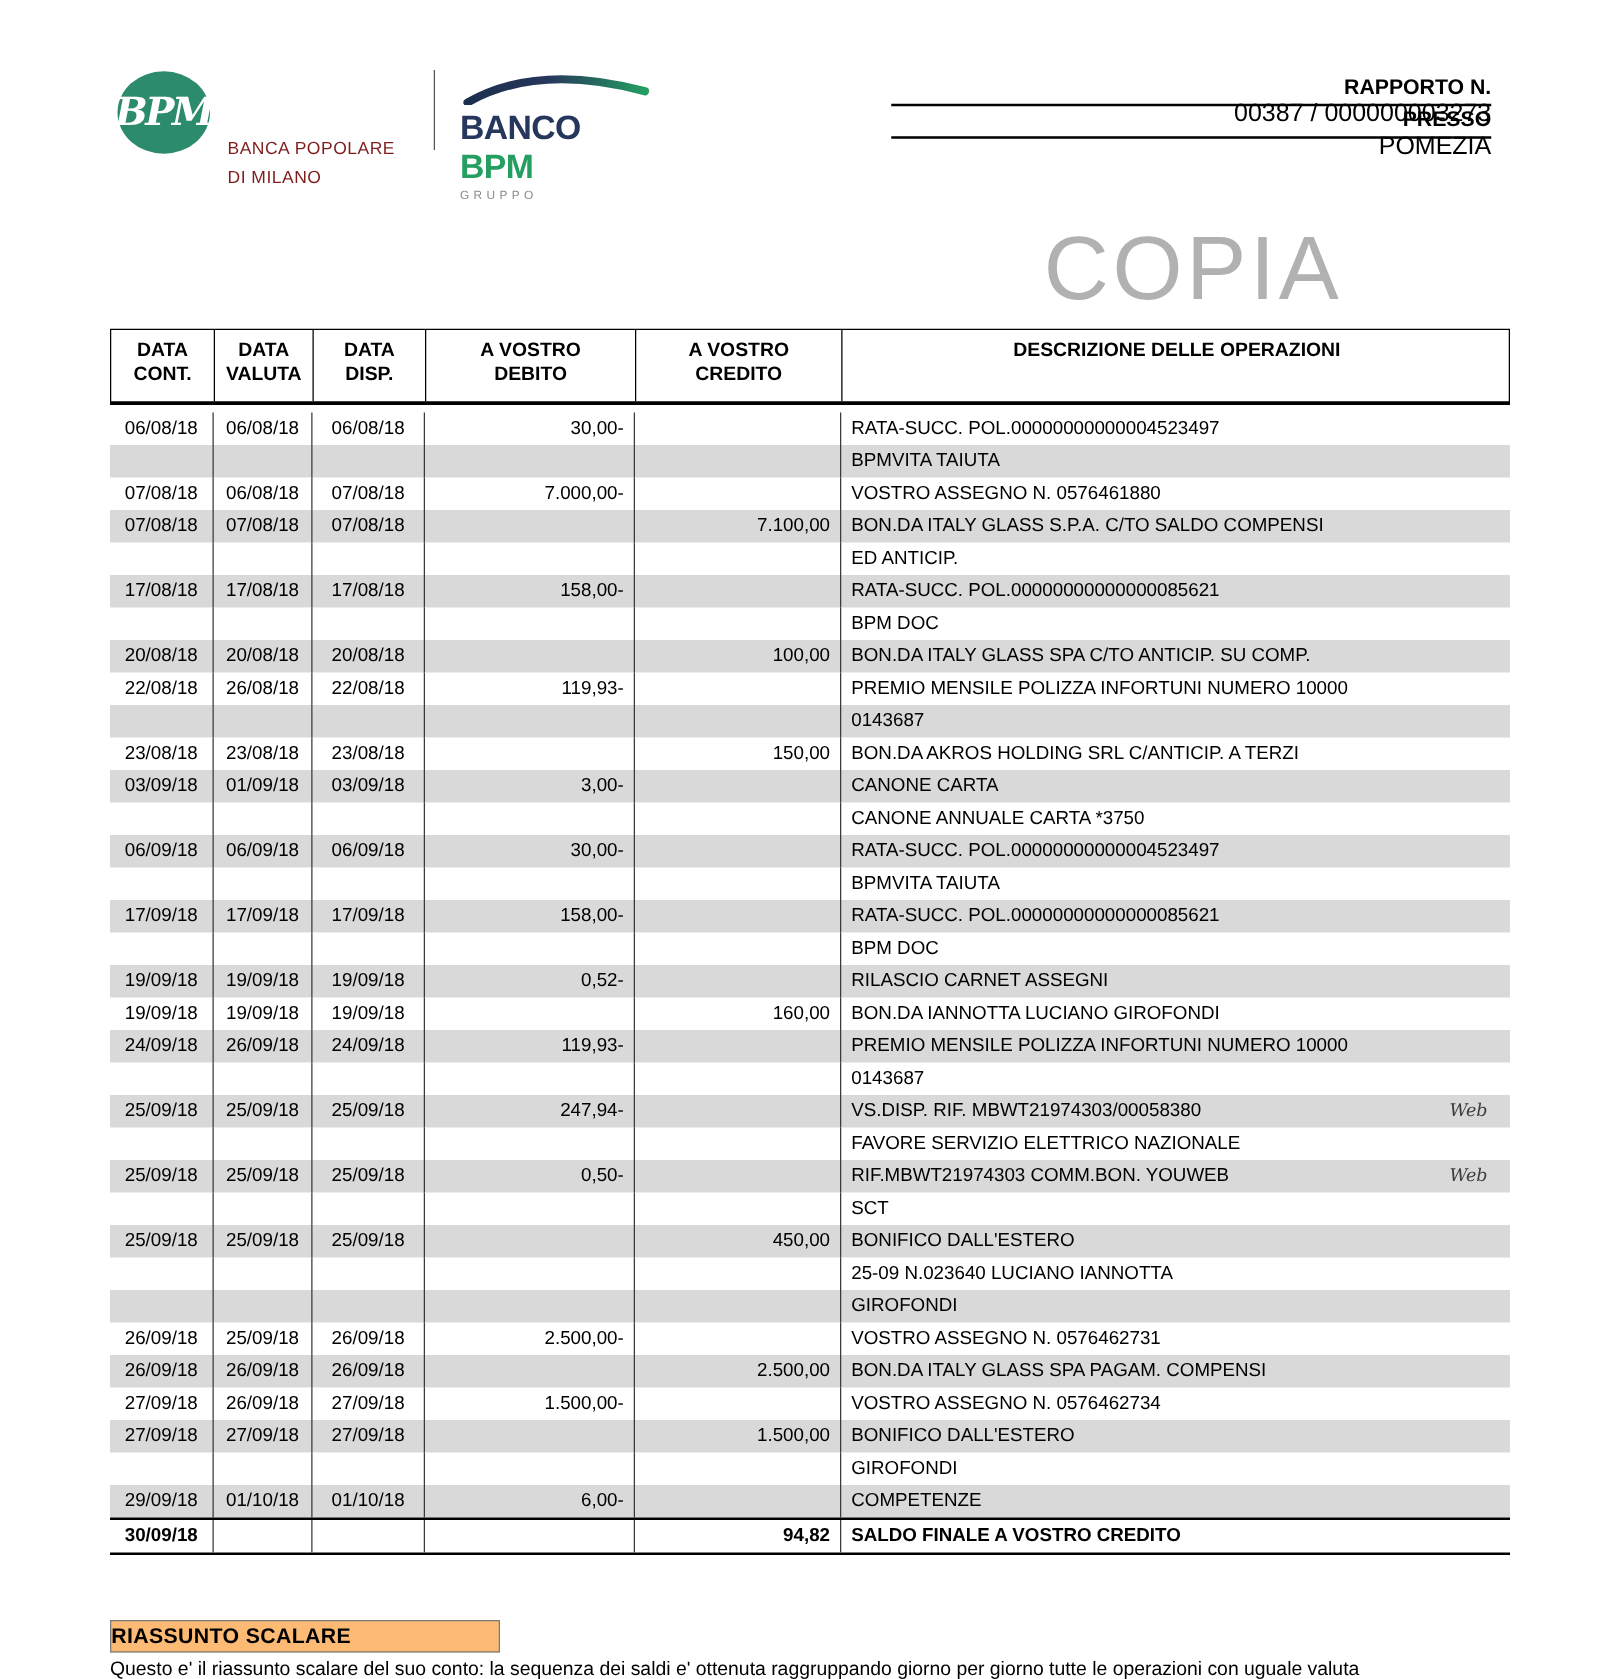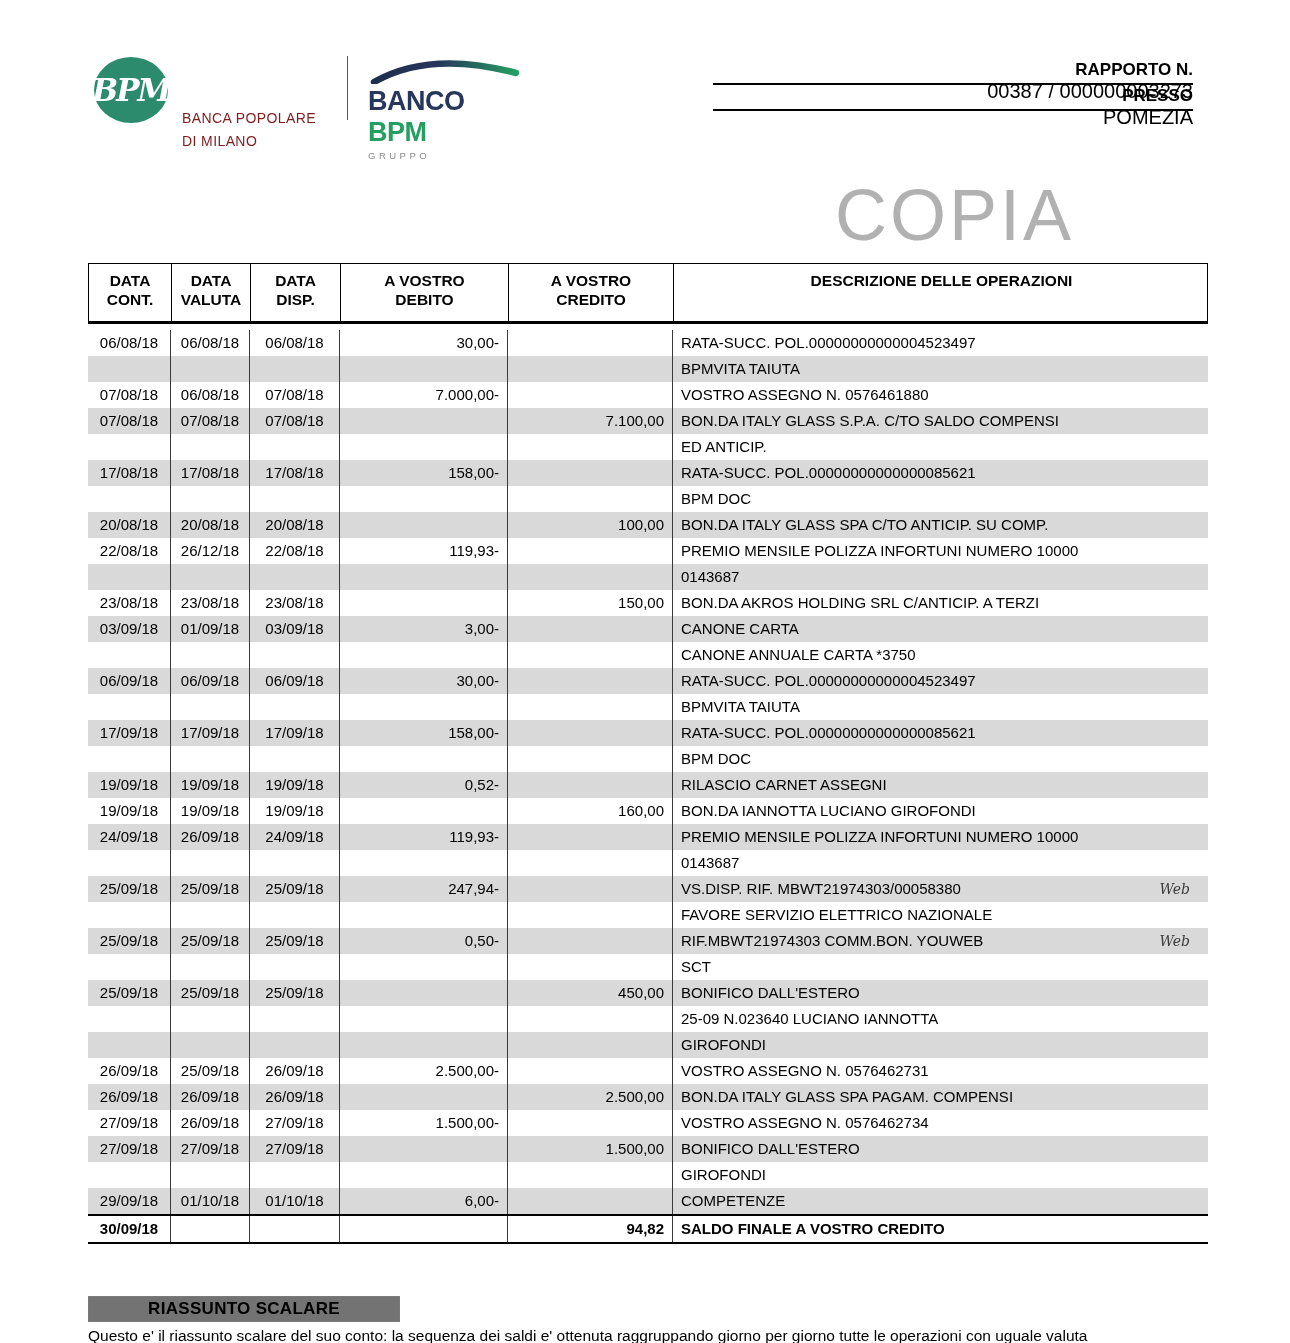--- a/index.html
+++ b/index.html
@@ -48,22 +48,22 @@
   .cell:last-child { border-right:none; }
   .c-date { text-align:center; }
   .c-amt { text-align:right; padding-right:8px; }
   .c-desc { text-align:left; padding-left:8px; position:relative; }
   .trow.final { border-top:2px solid #000; border-bottom:2px solid #000; height:30px; }
   .trow.final .cell { font-weight:bold; }
   .web-tag { position:absolute; right:18px; top:0; font-family:"DejaVu Serif", serif;
              font-style:italic; font-size:14px; color:#3c3c3c; }
 
   
-  .scalare-box { left:88px; top:1296px; width:312px; height:26px; background:#737373;
-                 border:1px solid #7a7a7a; text-align:center; font-weight:bold;
+  .scalare-box { left:88px; top:1296px; width:312px; height:26px; background:#fdba74;
+                 border:1px solid #7a7a7a; text-align:left; font-weight:bold;
                  font-size:17px; line-height:24px; letter-spacing:0.3px; }
   .scalare-note { left:88px; top:1326px; width:1115px; font-size:15.5px; line-height:19px; }
 </style>
 </head>
 <body>
 
 <div class="abs bpm-ellipse">
   <span>BPM</span>
 </div>
 <div class="abs bank-name">
@@ -177,21 +177,21 @@
       <div class="trow">
         <div class="cell c-date">20/08/18</div>
         <div class="cell c-date">20/08/18</div>
         <div class="cell c-date">20/08/18</div>
         <div class="cell c-amt"></div>
         <div class="cell c-amt">100,00</div>
         <div class="cell c-desc"><span>BON.DA ITALY GLASS SPA C/TO ANTICIP. SU COMP.</span></div>
       </div>
       <div class="trow">
         <div class="cell c-date">22/08/18</div>
-        <div class="cell c-date">26/12/18</div>
+        <div class="cell c-date">26/08/18</div>
         <div class="cell c-date">22/08/18</div>
         <div class="cell c-amt">119,93-</div>
         <div class="cell c-amt"></div>
         <div class="cell c-desc"><span>PREMIO MENSILE POLIZZA INFORTUNI NUMERO 10000</span></div>
       </div>
       <div class="trow">
         <div class="cell c-date"></div>
         <div class="cell c-date"></div>
         <div class="cell c-date"></div>
         <div class="cell c-amt"></div>

